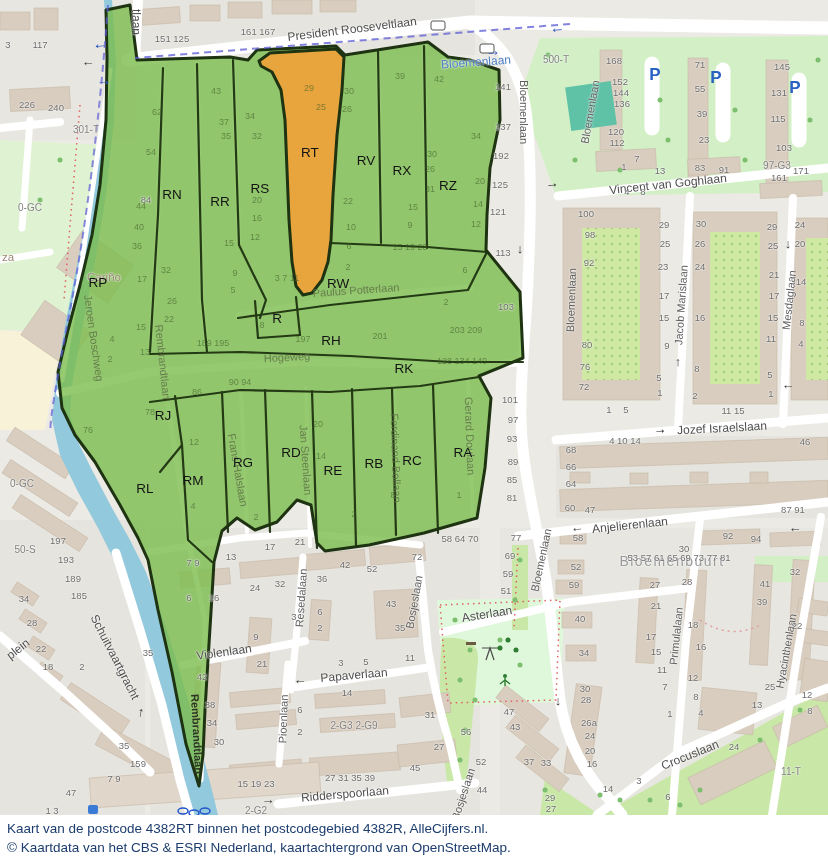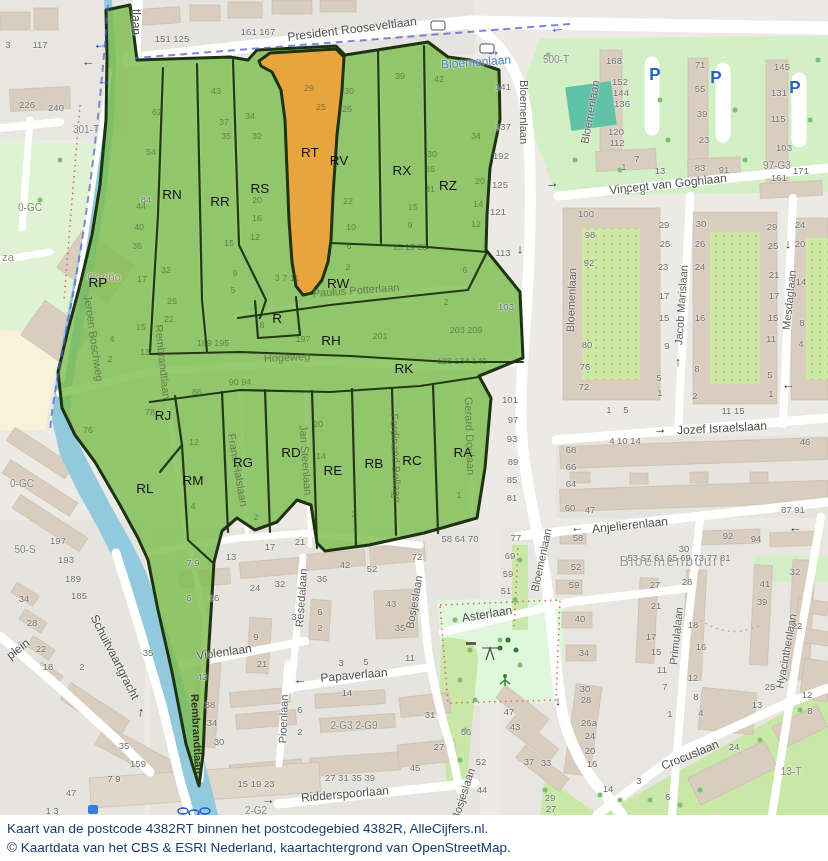--- a/index.html
+++ b/index.html
@@ -328,21 +328,21 @@
         <span class="lbl bname" style="left: 104px; top: 277px;">Cariño</span>
         <span class="lbl bname" style="left: 8px; top: 257px;">za</span>
         <span class="lbl addr" style="left: 556px; top: 59px;">500-T</span>
         <span class="lbl addr" style="left: 86px; top: 129px;">301-T</span>
         <span class="lbl addr" style="left: 30px; top: 207px;">0-GC</span>
         <span class="lbl addr" style="left: 22px; top: 483px;">0-GC</span>
         <span class="lbl addr" style="left: 25px; top: 549px;">50-S</span>
         <span class="lbl addr" style="left: 777px; top: 165px;">97-G3</span>
         <span class="lbl addr" style="left: 354px; top: 725px;">2-G3 2-G9</span>
         <span class="lbl addr" style="left: 256px; top: 810px;">2-G2</span>
-        <span class="lbl addr" style="left: 791px; top: 771px;">13-T</span>
+        <span class="lbl addr" style="left: 791px; top: 771px;">11-T</span>
         <span class="lbl num" style="left: 8px; top: 44px;">3</span>
         <span class="lbl num" style="left: 40px; top: 44px;">117</span>
         <span class="lbl num" style="left: 172px; top: 38px;">151 125</span>
         <span class="lbl num" style="left: 258px; top: 31px;">161 167</span>
         <span class="lbl num" style="left: 27px; top: 104px;">226</span>
         <span class="lbl num" style="left: 56px; top: 107px;">240</span>
         <span class="lbl num" style="left: 146px; top: 199px;">84</span>
         <span class="lbl num" style="left: 503px; top: 86px;">141</span>
         <span class="lbl num" style="left: 503px; top: 126px;">137</span>
         <span class="lbl num" style="left: 501px; top: 155px;">192</span>
@@ -609,21 +609,21 @@
         <span class="lbl arrb" style="left: 100px; top: 43px; transform: translate(-50%, -50%) rotate(-5deg);">←</span>
         <span class="lbl arrb" style="left: 104px; top: 79px;">→</span>
         <span class="lbl pmark" style="left: 655px; top: 75px;">P</span>
         <span class="lbl pmark" style="left: 716px; top: 78px;">P</span>
         <span class="lbl pmark" style="left: 795px; top: 88px;">P</span>
         <span class="lbl rgn" style="left: 98px; top: 282px;">RP</span>
         <span class="lbl rgn" style="left: 172px; top: 194px;">RN</span>
         <span class="lbl rgn" style="left: 220px; top: 201px;">RR</span>
         <span class="lbl rgn" style="left: 260px; top: 188px;">RS</span>
         <span class="lbl rgn" style="left: 310px; top: 152px;">RT</span>
-        <span class="lbl rgn" style="left: 339px; top: 160px;">RV</span>
+        <span class="lbl rgn" style="left: 356px; top: 160px; padding-left: 20px;">RV</span>
         <span class="lbl rgn" style="left: 402px; top: 170px;">RX</span>
         <span class="lbl rgn" style="left: 448px; top: 185px;">RZ</span>
         <span class="lbl rgn" style="left: 338px; top: 283px;">RW</span>
         <span class="lbl rgn" style="left: 277px; top: 318px;">R</span>
         <span class="lbl rgn" style="left: 331px; top: 340px;">RH</span>
         <span class="lbl rgn" style="left: 404px; top: 368px;">RK</span>
         <span class="lbl rgn" style="left: 163px; top: 415px;">RJ</span>
         <span class="lbl rgn" style="left: 145px; top: 488px;">RL</span>
         <span class="lbl rgn" style="left: 193px; top: 480px;">RM</span>
         <span class="lbl rgn" style="left: 243px; top: 462px;">RG</span>

